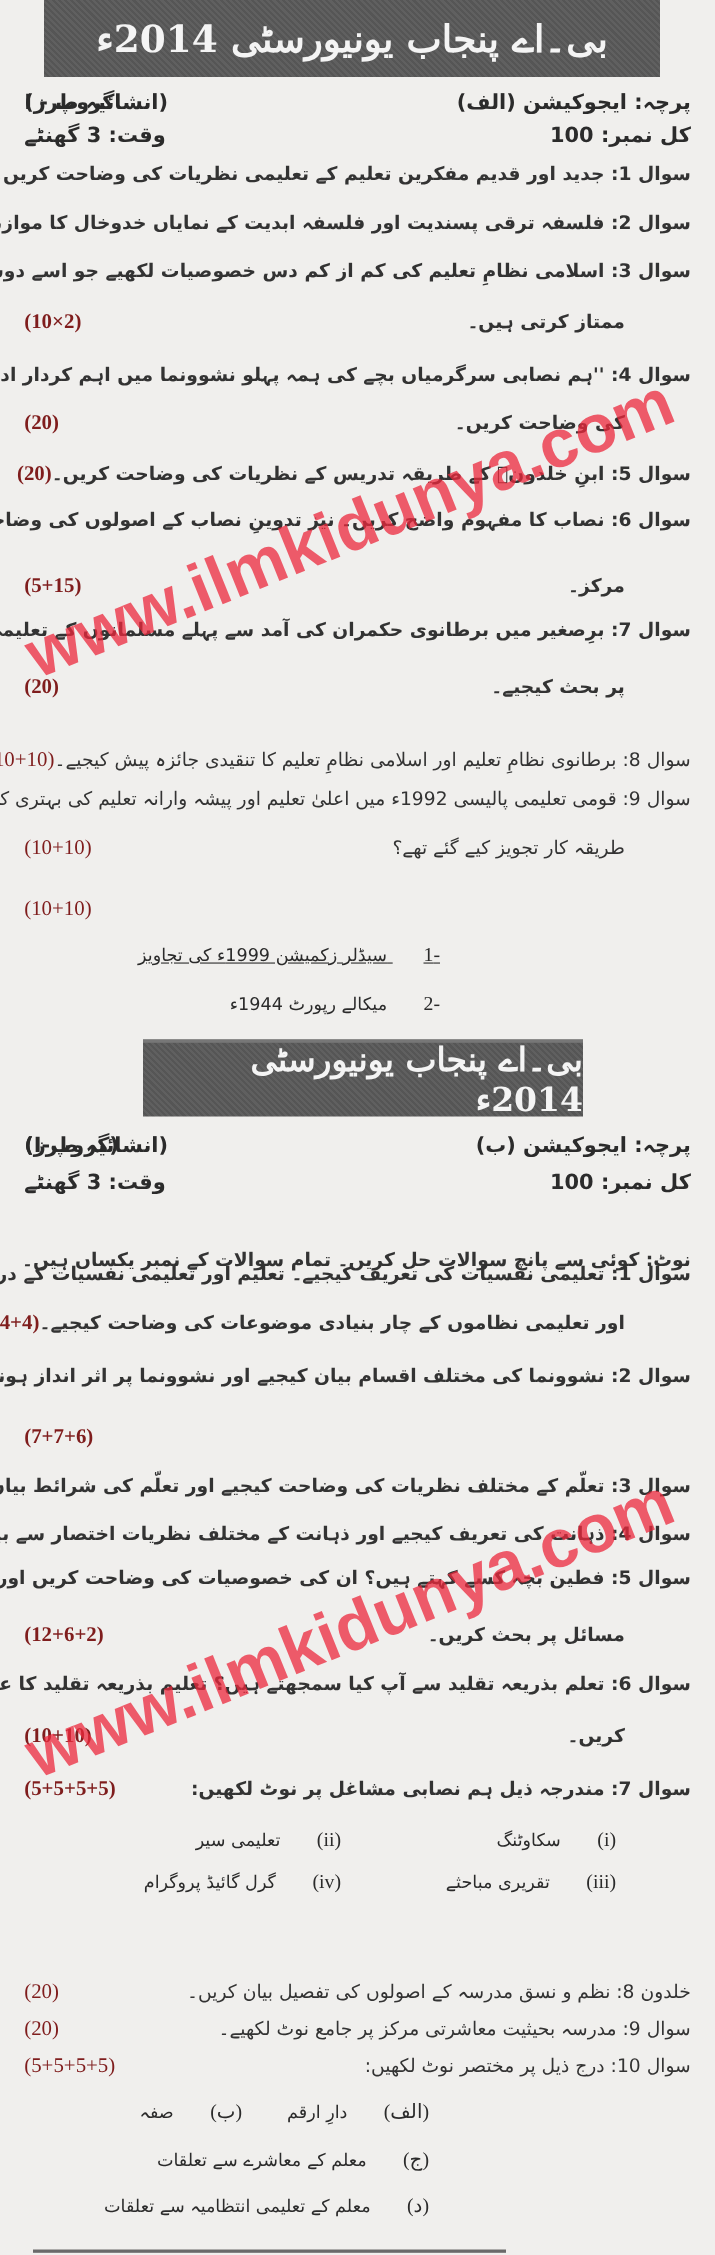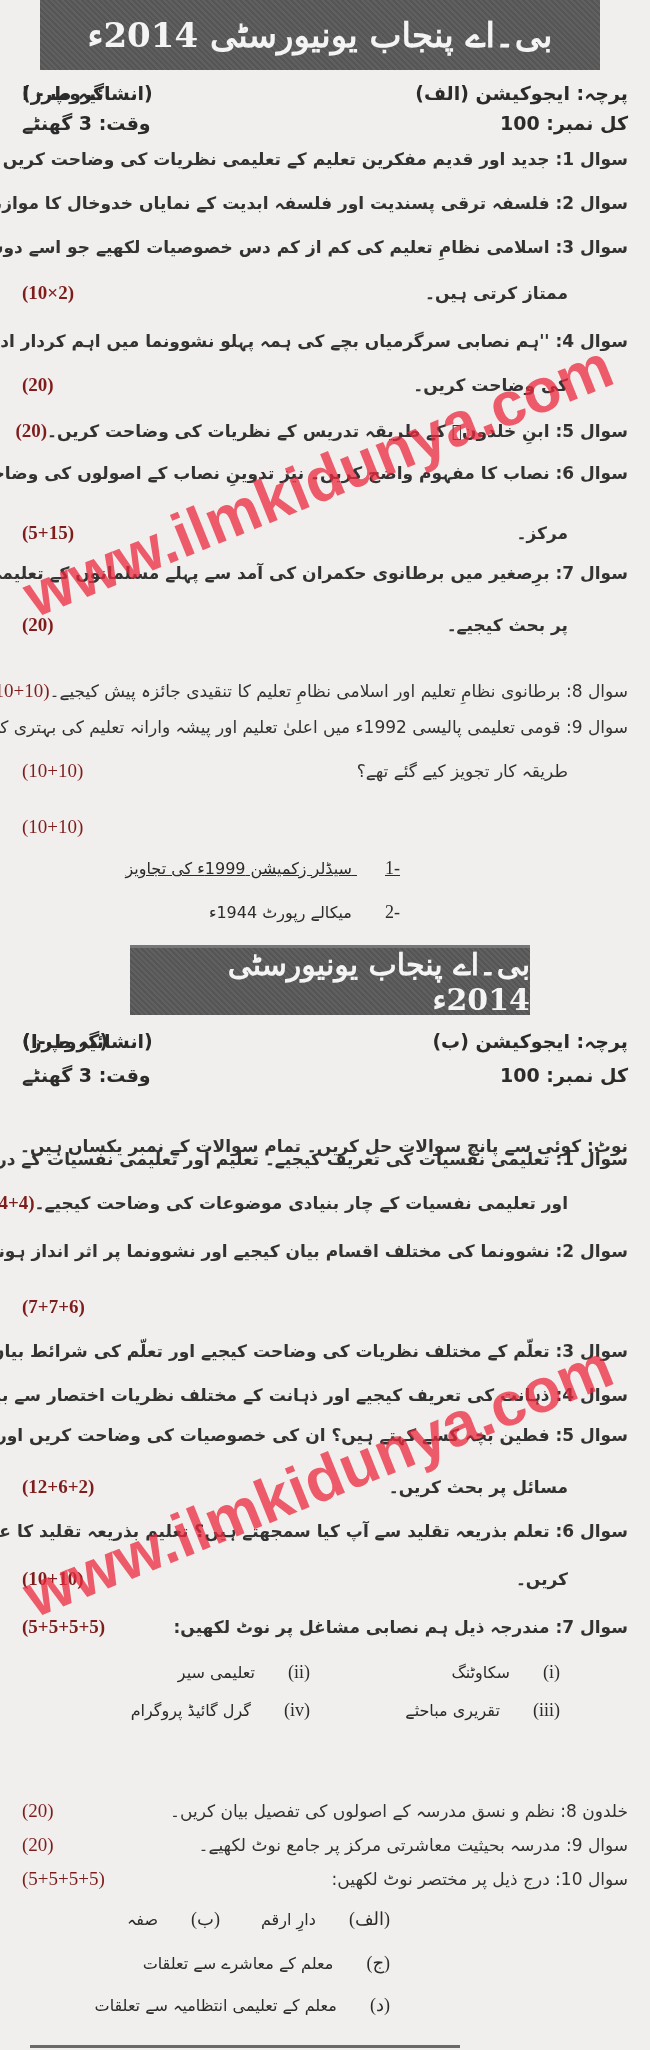--- a/index.html
+++ b/index.html
@@ -170,21 +170,21 @@
     <span>وقت: 3 گھنٹے</span>
   </div>
   <div class="row" style="top:1108px;margin-top:27px;">
     <span class="q">نوٹ: کوئی سے پانچ سوالات حل کریں۔ تمام سوالات کے نمبر یکساں ہیں۔</span>
   </div>
 
   <div class="row" style="top:1148px;">
     <span class="q">سوال 1: تعلیمی نفسیات کی تعریف کیجیے۔ تعلیم اور تعلیمی نفسیات کے درمیان تعلق کو بیان کیجیے</span>
   </div>
   <div class="row" style="top:1192px;">
-    <span class="q cont">اور تعلیمی نفسیات کے چار بنیادی موضوعات کی وضاحت کیجیے۔</span>
+    <span class="q cont">اور تعلیمی نظاموں کے چار بنیادی موضوعات کی وضاحت کیجیے۔</span>
     <span class="spacer"></span>
     <span class="marks">(12+4+4)</span>
   </div>
 
   <div class="row" style="top:1240px;">
     <span class="q">سوال 2: نشوونما کی مختلف اقسام بیان کیجیے اور نشوونما پر اثر انداز ہونے والے مختلف عوامل کی</span>
   </div>
   <div class="row" style="top:1296px;">
     <span class="spacer"></span>
     <span class="marks">(7+7+6)</span>

